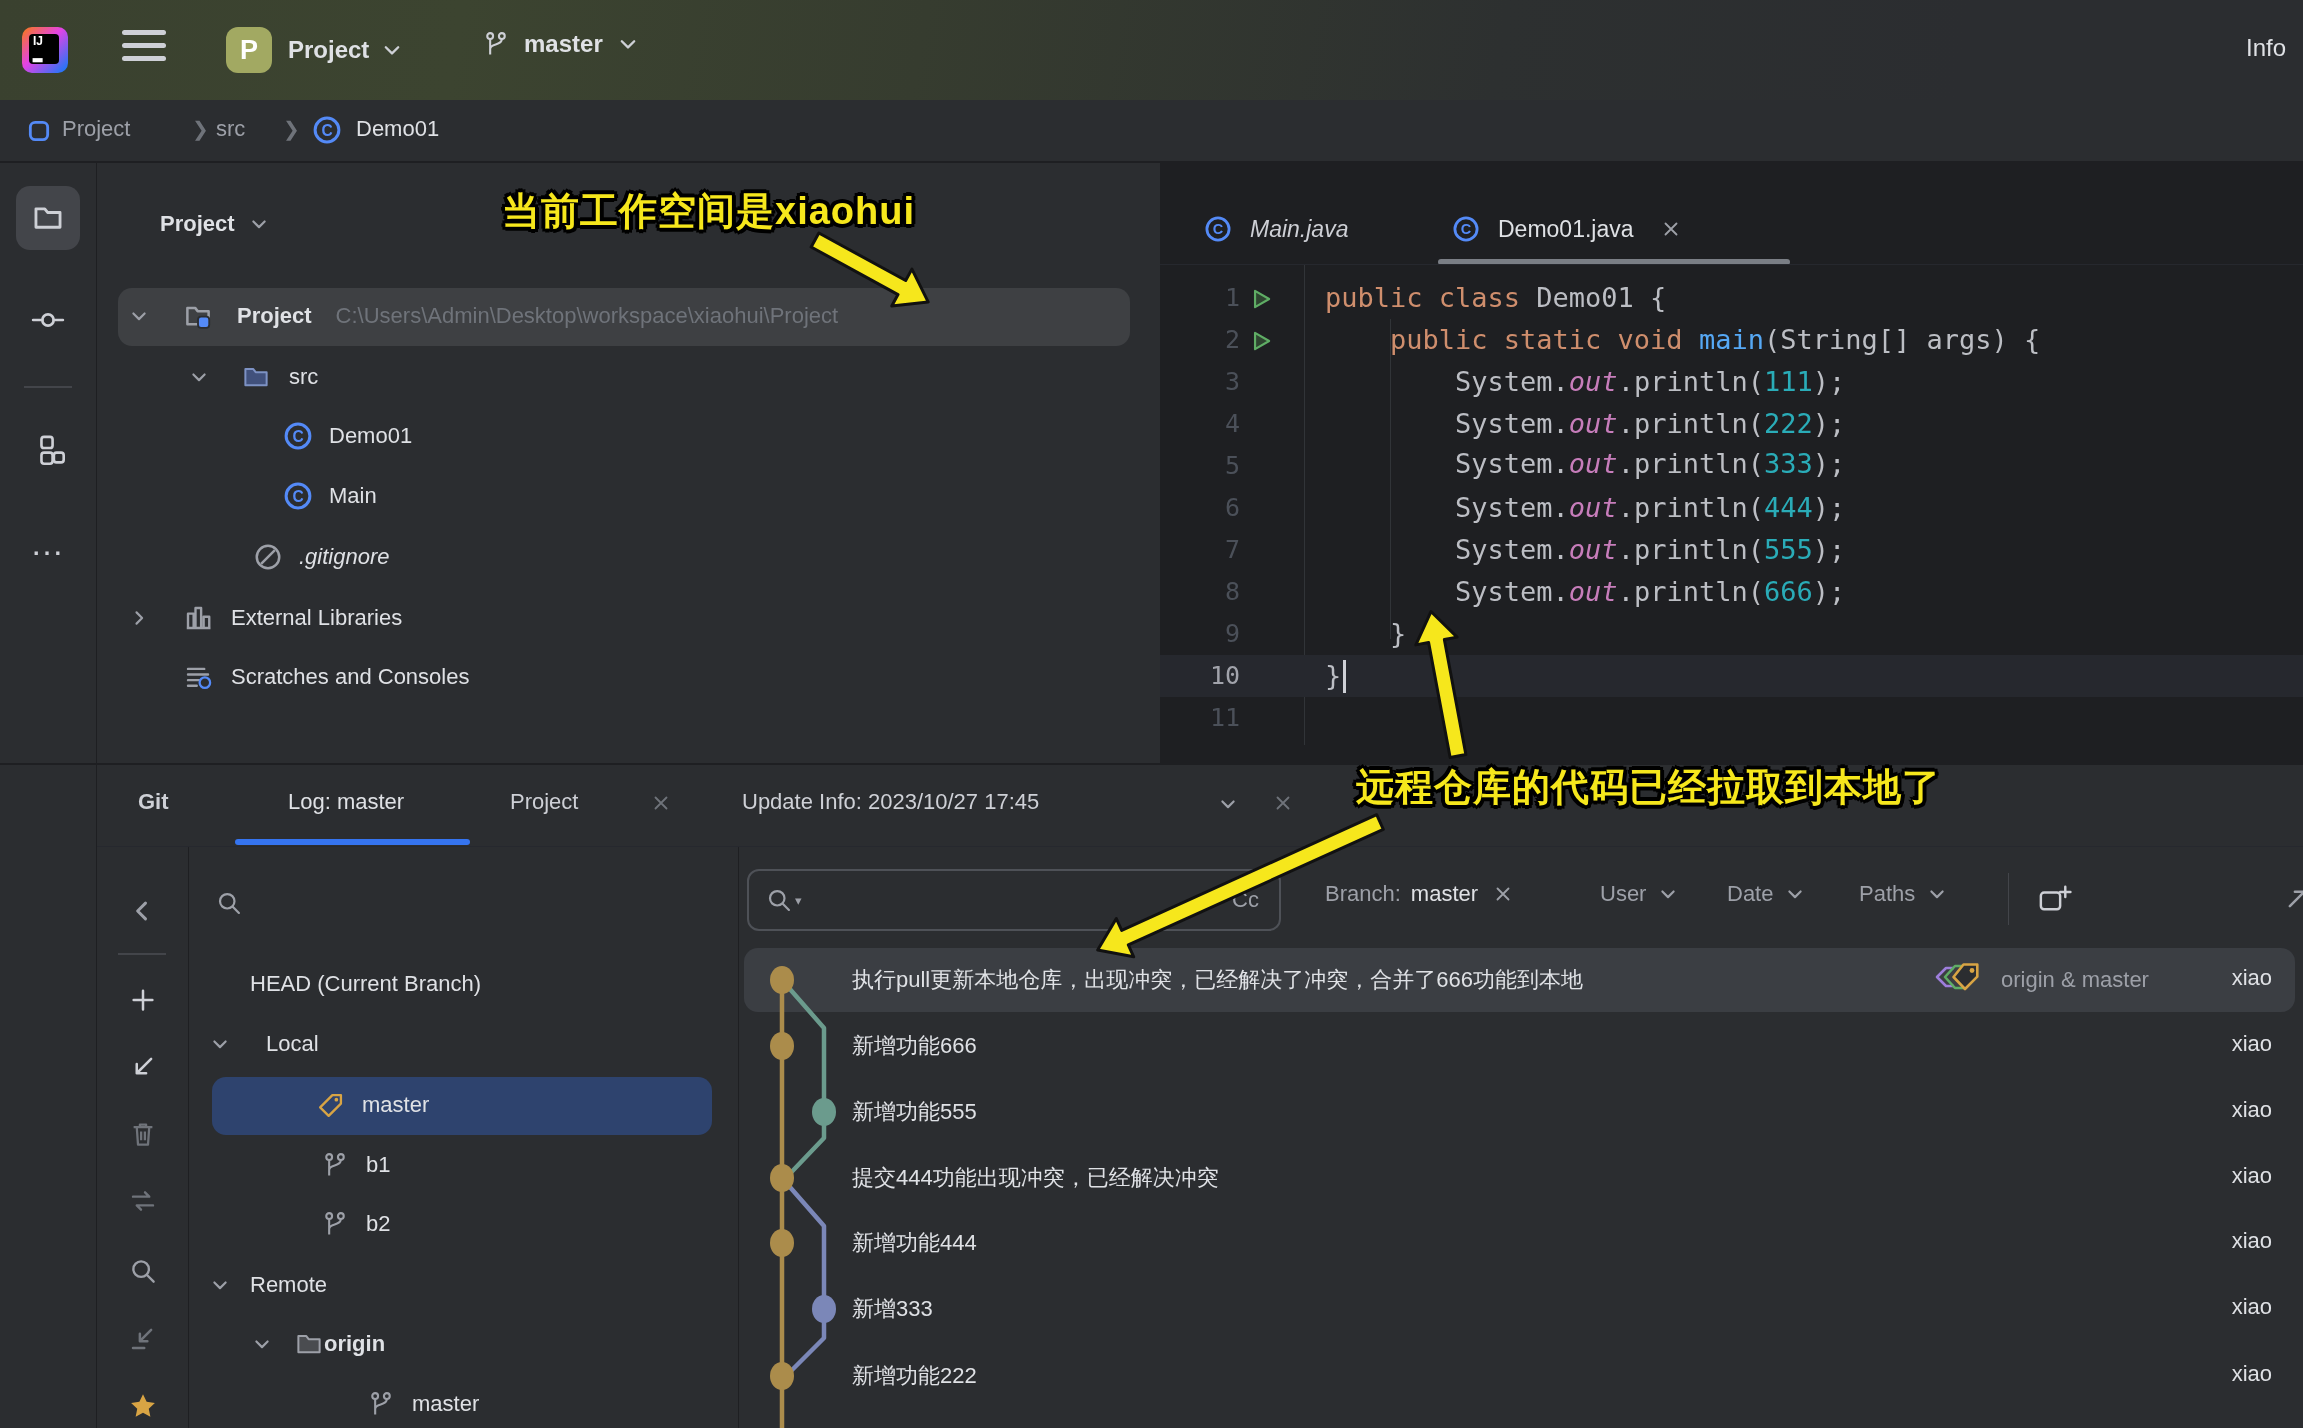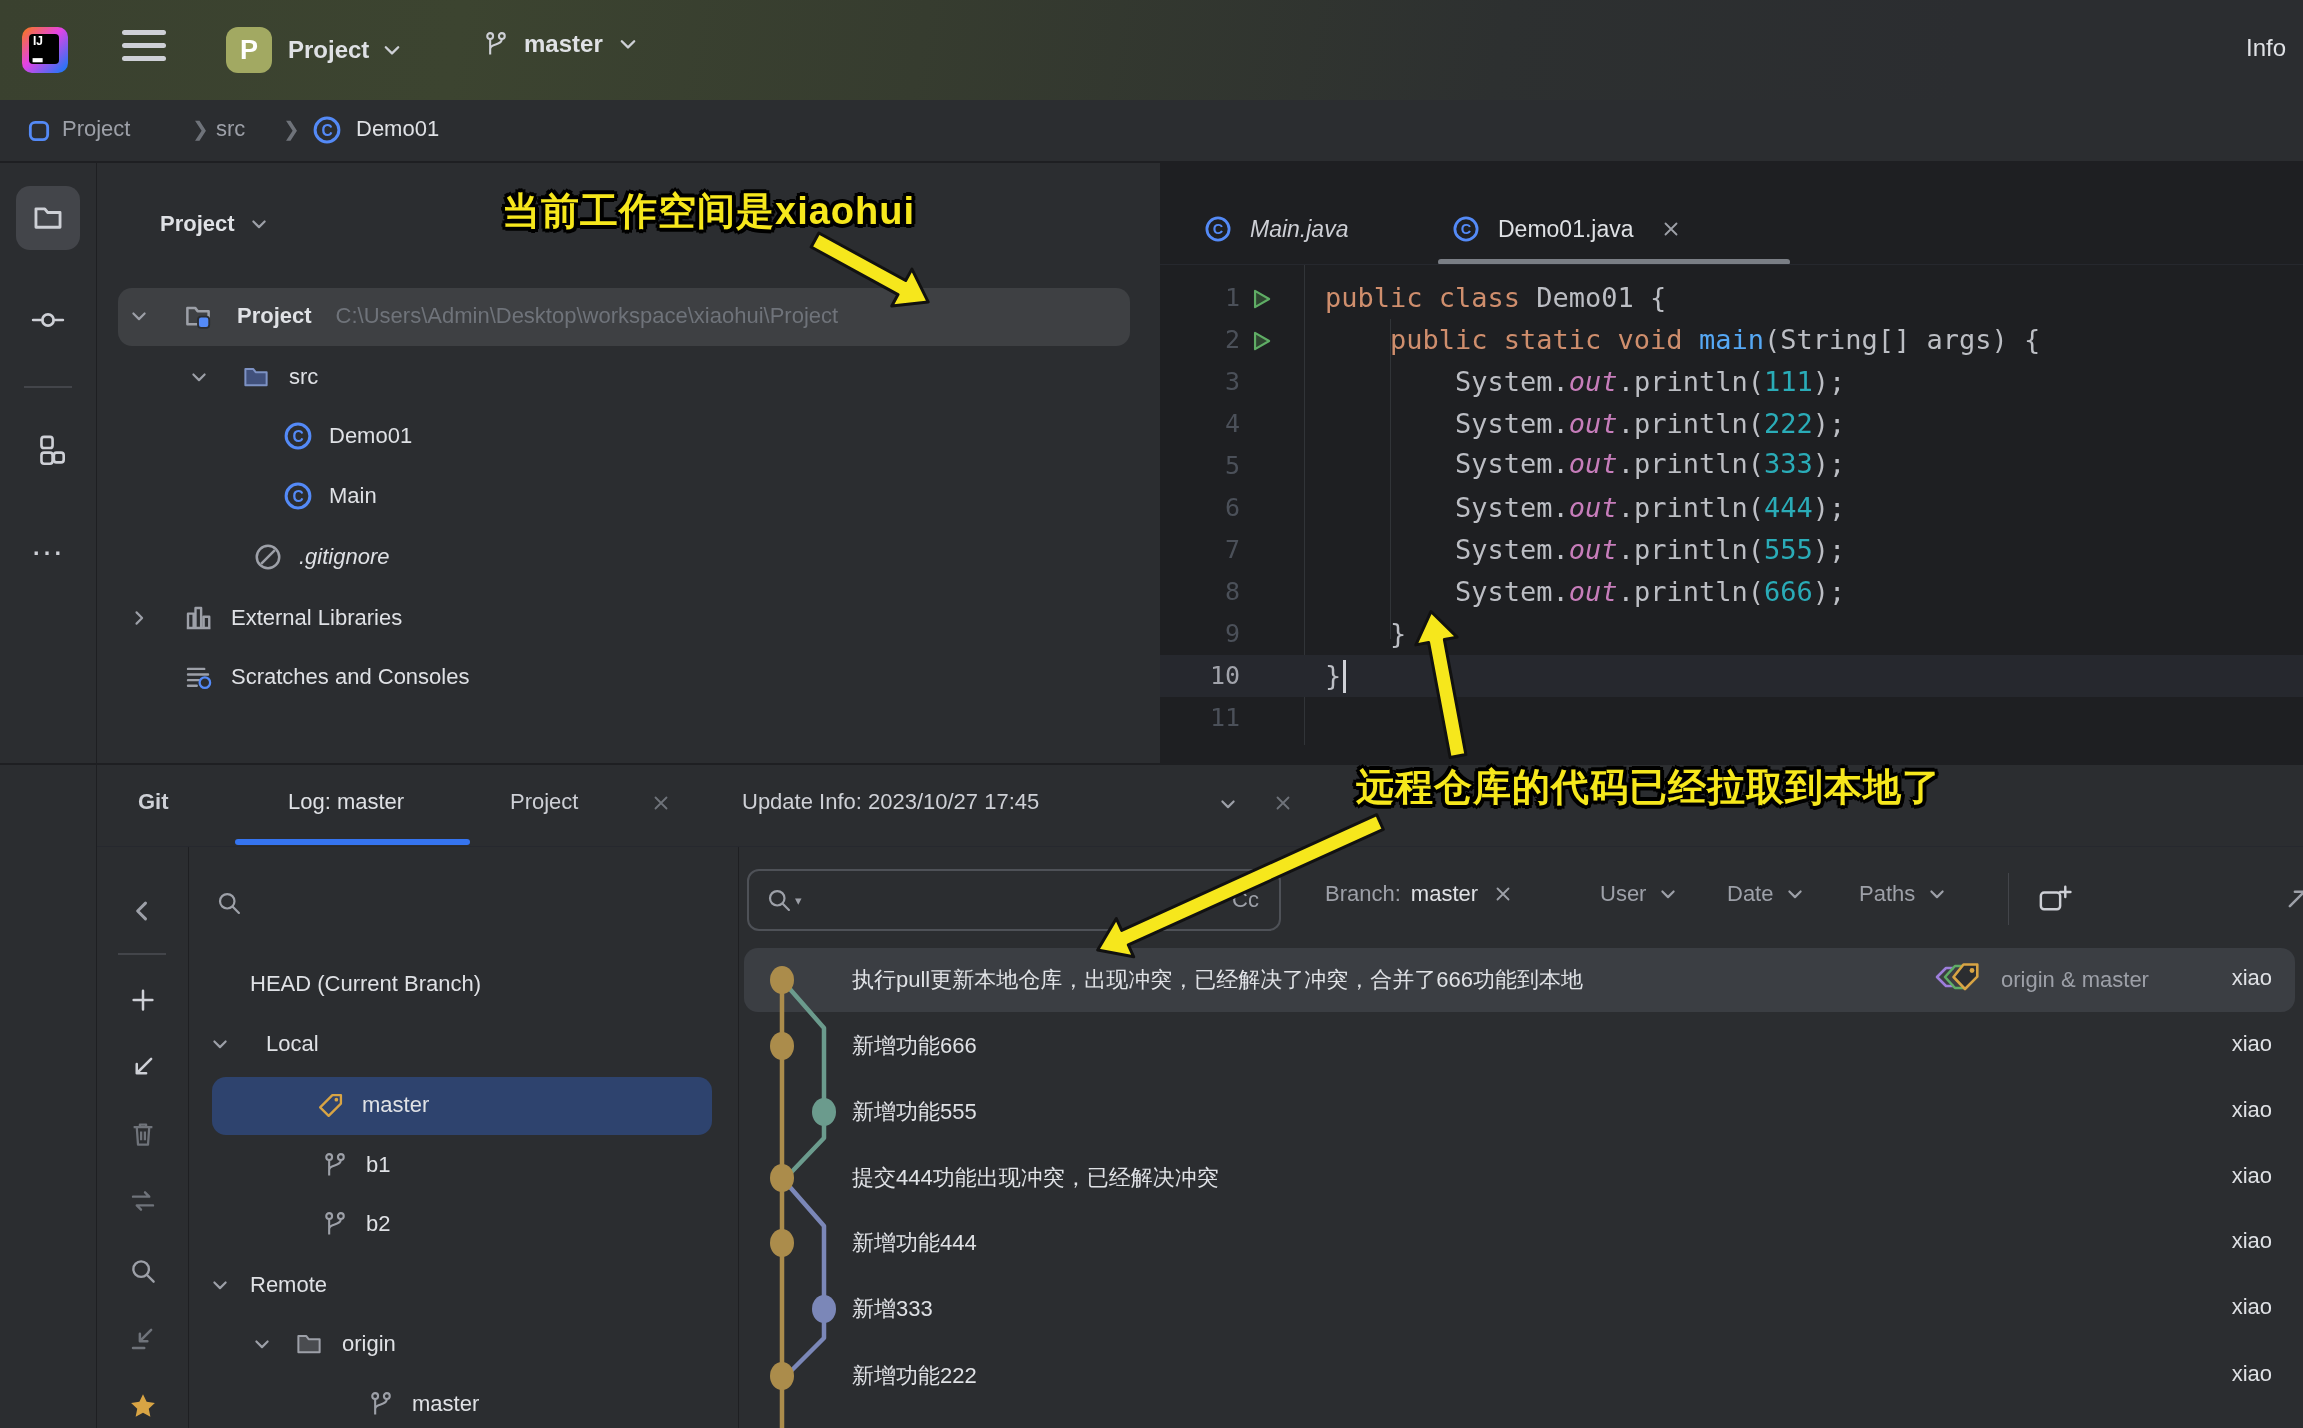--- a/index.html
+++ b/index.html
@@ -426,21 +426,21 @@
         </svg>
       <span style="margin-left:20px;">Remote</span>
     </div>
     <div class="abs branch-row" style="left:0;top:549px;width:640px;">
       <svg class="ic" width="20" height="20" style="margin-left:155px;color:#9da0a8;">
           <use href="#s-chev-d" width="20" height="20"></use>
         </svg>
       <svg class="ic" width="30" height="30" style="margin-left:22px;">
           <use href="#s-folder-gray" width="30" height="30"></use>
         </svg>
-      <span style="margin-left:18px;">origin</span>
+      <span style="font-weight:bold;">origin</span>
     </div>
     <div class="abs branch-row" style="left:0;top:609px;width:640px;">
       <svg class="ic" width="28" height="28" style="margin-left:270px;color:#9da0a8;">
           <use href="#s-branch" width="28" height="28"></use>
         </svg>
       <span style="margin-left:17px;">master</span>
     </div>
 
     <div class="abs row-center" style="left:650px;top:104px;width:534px;height:62px;border:2px solid #4e5157;border-radius:12px;box-sizing:border-box;background:var(--panel);">
       <svg class="ic" width="28" height="28" style="margin-left:16px;color:#9da0a8;">

